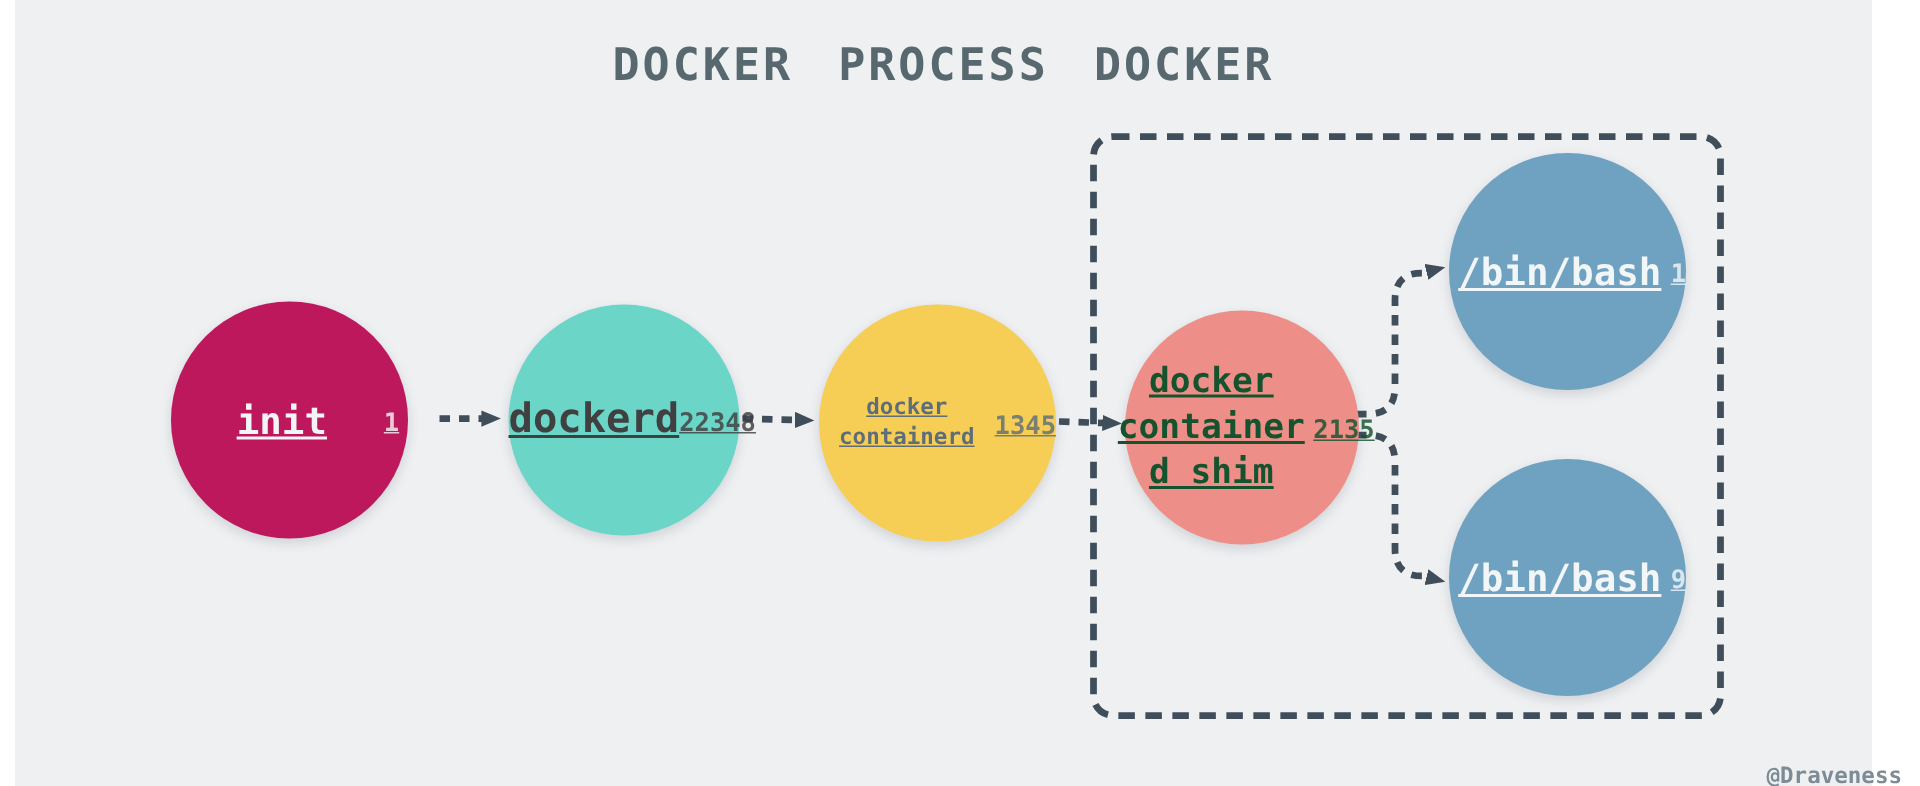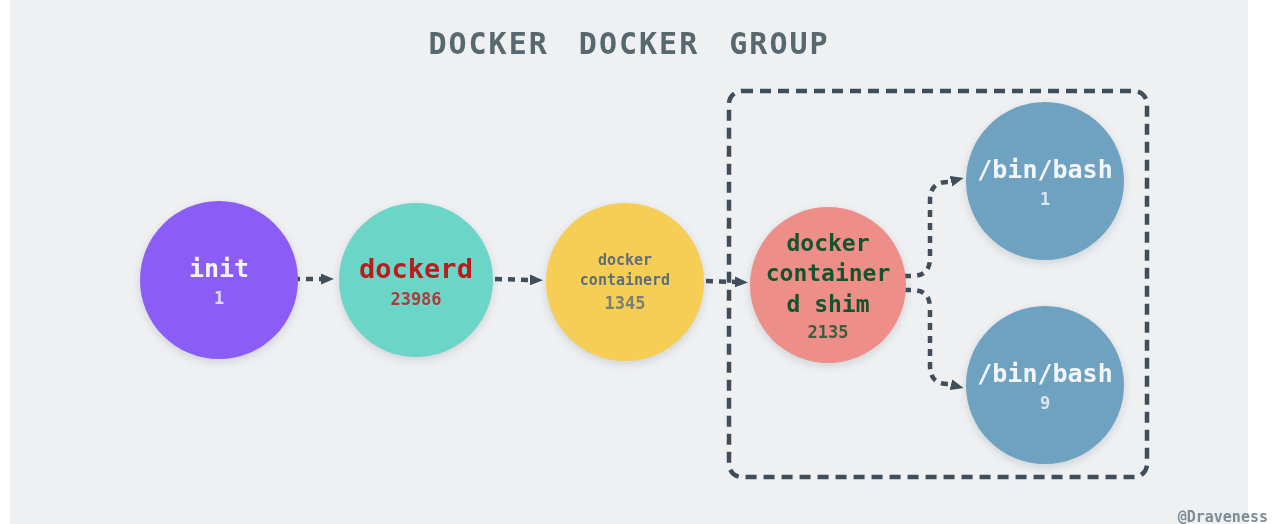--- a/index.html
+++ b/index.html
@@ -40,42 +40,43 @@
     position: absolute;
     left: 0;
     top: 0;
     width: 1280px;
     height: 524px;
   }
   .node {
     position: absolute;
     border-radius: 50%;
     display: flex;
-    flex-direction: column;
+    flex-direction: row;
     align-items: center;
     justify-content: center;
     text-align: center;
     box-shadow: 0 3px 8px rgba(70, 80, 90, 0.18);
+    text-decoration: underline;
   }
   .node .label {
     font-weight: 700;
     line-height: 1.32;
     width: 136px;
     overflow-wrap: break-word;
   }
   .node .pid {
     font-weight: 700;
     font-size: 17px;
     margin-top: 3px;
     opacity: 0.82;
   }
   
-  #node-init        { left: 140px; top: 201px; width: 158px; height: 158px; background: #8b5cf6; color: #f2f4f5; justify-content: center; }
+  #node-init        { left: 114px; top: 201px; width: 158px; height: 158px; background: #be185d; color: #f2f4f5; justify-content: center; }
   #node-init .label { font-size: 25px; }
-  #node-dockerd        { left: 339px; top: 203px; width: 154px; height: 154px; background: #6bd5c8; color: #b91c1c; }
+  #node-dockerd        { left: 339px; top: 203px; width: 154px; height: 154px; background: #6bd5c8; color: #404040; justify-content: space-between; }
   #node-dockerd .label { font-size: 27px; }
   #node-containerd        { left: 546px; top: 203px; width: 158px; height: 158px; background: #f6cd55; color: #5d6e7a; }
   #node-containerd .label { font-size: 15px; }
   #node-shim        { left: 750px; top: 207px; width: 156px; height: 156px; background: #ee8e88; color: #14532d; }
   #node-shim .label { font-size: 23px; }
   #node-bash1        { left: 966px; top: 102px; width: 158px; height: 158px; background: #6fa2c0; color: #f2f6f8; }
   #node-bash1 .label { font-size: 25px; width: 150px; }
   #node-bash9        { left: 966px; top: 306px; width: 158px; height: 158px; background: #6fa2c0; color: #f2f6f8; }
   #node-bash9 .label { font-size: 25px; width: 150px; }
   #watermark {
@@ -100,21 +101,21 @@
     stroke-dasharray: 11 7;
   }
 </style>
 </head>
 <body>
 
 <div id="canvas">
 
   <div id="panel"></div>
 
-  <div id="diagram-title">DOCKER DOCKER GROUP</div>
+  <div id="diagram-title">DOCKER PROCESS DOCKER</div>
 
   <svg id="wires" viewBox="0 0 1280 524" xmlns="http://www.w3.org/2000/svg">
     <defs>
       <marker id="arrow" viewBox="0 0 12 10" refX="1" refY="5" markerWidth="13" markerHeight="11" markerUnits="userSpaceOnUse" orient="auto">
         <path d="M0,0 L12,5 L0,10 z" fill="#3f4e5a"></path>
       </marker>
     </defs>
 
     <rect id="group-box-rect" x="729" y="91" width="418" height="386" rx="13"></rect>
 
@@ -125,21 +126,21 @@
     <path class="wire" d="M904,290 L912,290 Q930,290 930,308 L930,366 Q930,384 948,384 L952,385" marker-end="url(#arrow)"></path>
   </svg>
 
   <div class="node" id="node-init">
     <span class="label">init</span>
     <span class="pid">1</span>
   </div>
 
   <div class="node" id="node-dockerd">
     <span class="label">dockerd</span>
-    <span class="pid">23986</span>
+    <span class="pid">22348</span>
   </div>
 
   <div class="node" id="node-containerd">
     <span class="label">docker containerd</span>
     <span class="pid">1345</span>
   </div>
 
   <div class="node" id="node-shim">
     <span class="label">docker containerd shim</span>
     <span class="pid">2135</span>

